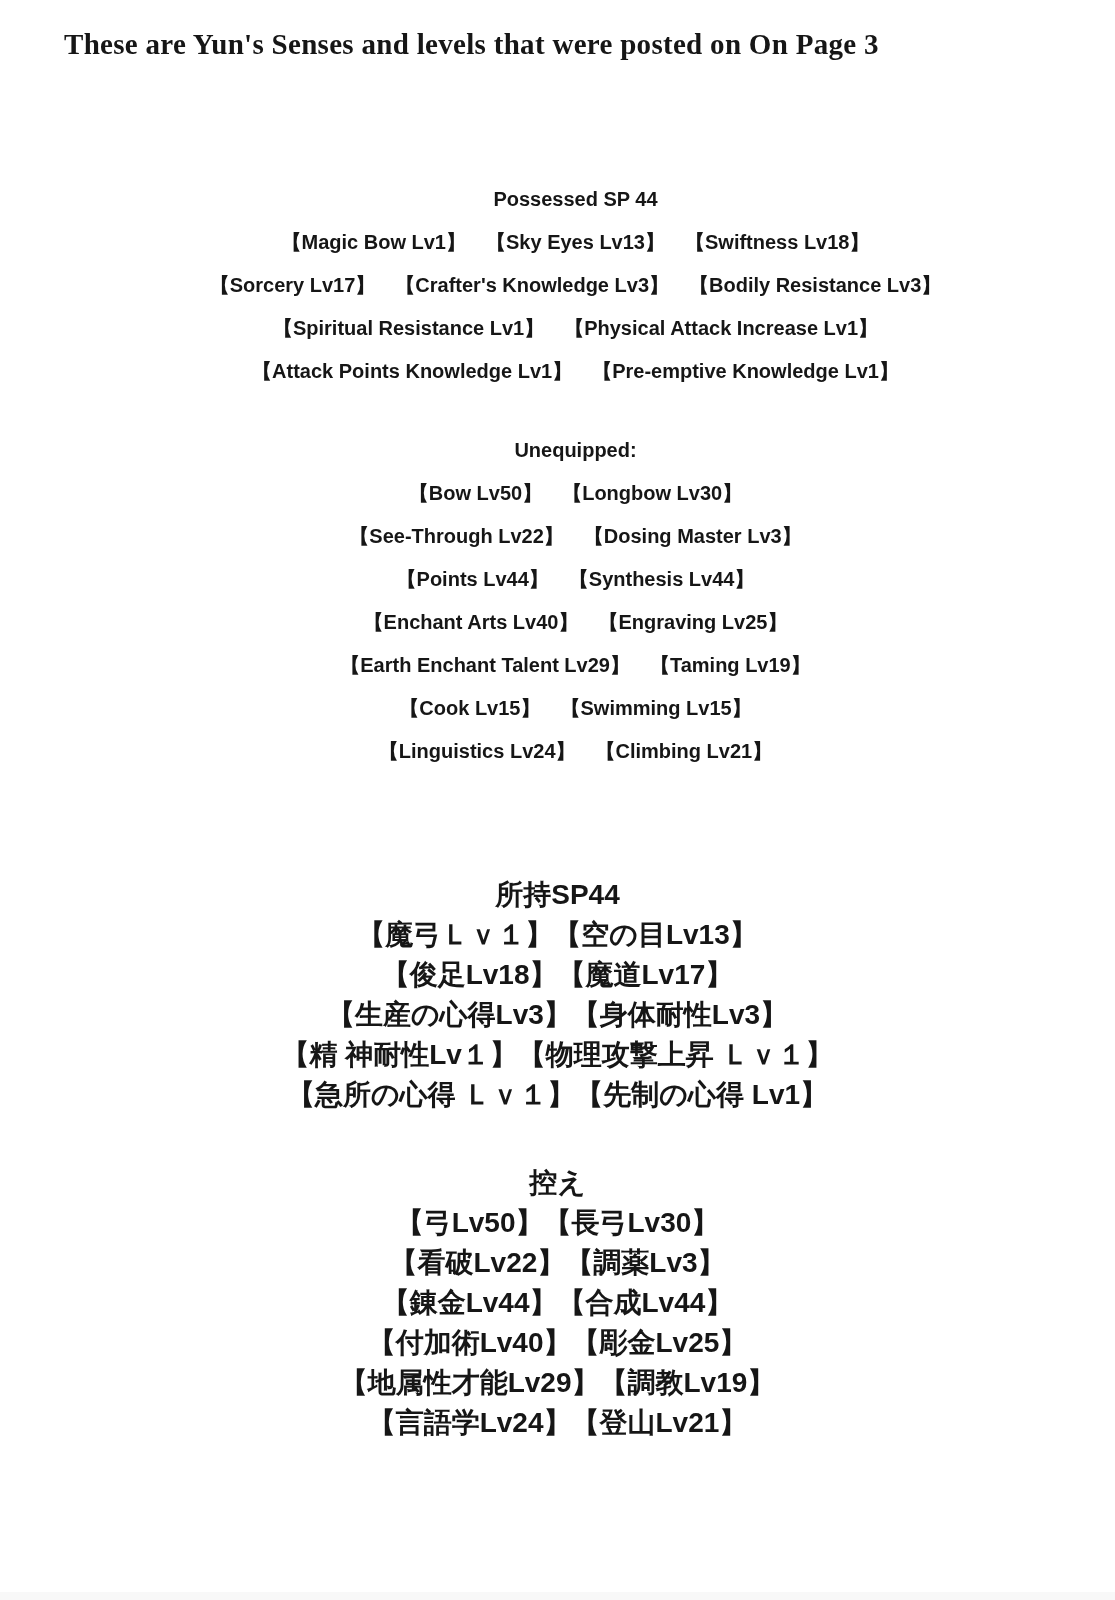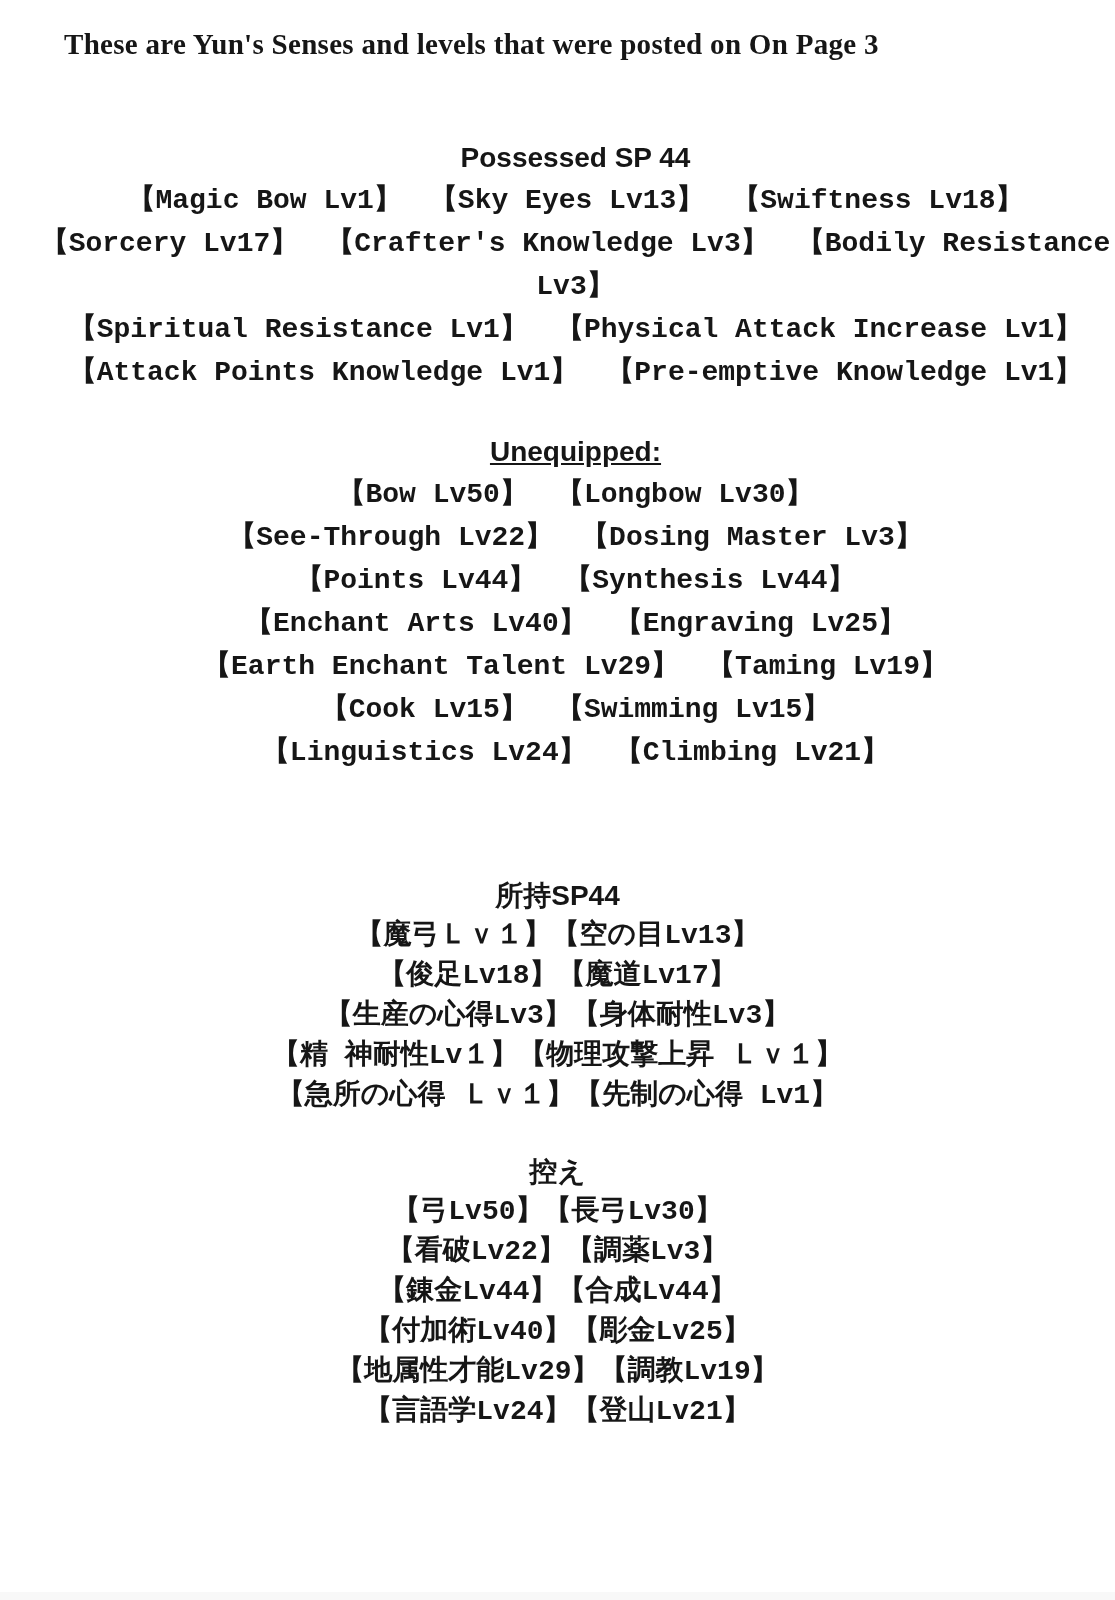--- a/index.html
+++ b/index.html
@@ -22,38 +22,37 @@
     letter-spacing: 0.3px;
     line-height: 36px;
     white-space: nowrap;
     font-family: Liberation Serif, serif;
   }
   section {
     text-align: center;
     font-weight: 700;
   }
   .en {
-    margin-top: 74px;
-    font-size: 28px;
+    margin-top: 116px;
+    font-size: 20px;
     line-height: 43px;
     padding-left: 36px;
   }
   .jp {
     margin-top: 102px;
     font-size: 28px;
     line-height: 40px;
   }
   .heading {
     font-weight: 700;
   }
-  .heading.spaced-en { margin-top: 36px; text-decoration: underline; }
-  .heading.spaced-jp { margin-top: 36px; text-align: center; }
+  .heading.spaced-en { margin-top: 36px; }
+  .heading.spaced-jp { margin-top: 48px; text-align: center; }
   .line {
     white-space: pre-wrap;
-    font-family: Liberation Mono, monospace;
   }
   .bottom-edge {
     position: absolute;
     left: 0;
     bottom: 0;
     width: 100%;
     height: 8px;
     background: #f8f8f8;
   }
 </style>

